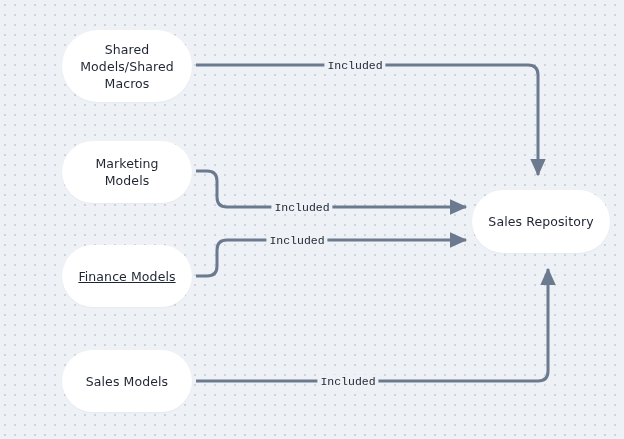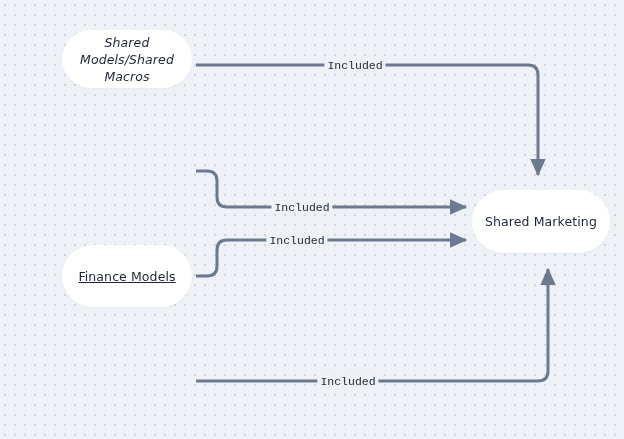--- a/index.html
+++ b/index.html
@@ -77,34 +77,40 @@
       <path d="M196,65 L528,65 Q538,65 538,75 L538,175" marker-end="url(#arrowhead)"></path>
 
       <path d="M196,171 L207,171 Q217,171 217,181 L217,197 Q217,207 227,207 L466,207" marker-end="url(#arrowhead)"></path>
 
       <path d="M196,276 L207,276 Q217,276 217,266 L217,250 Q217,240 227,240 L466,240" marker-end="url(#arrowhead)"></path>
 
       <path d="M196,381 L538,381 Q548,381 548,371 L548,269" marker-end="url(#arrowhead)"></path>
     </g>
   </svg>
 
-  <div class="node" style="left:62px; top:30px; width:130px; height:58px;font-style:italic;">
+  <div class="node" style="left:62px; top:30px; width:130px; height:72px;">
     <span class="node-label">Shared
 Models/Shared
 Macros</span>
   </div>
 
+  <div class="node" style="left:62px; top:141px; width:130px; height:62px;">
+    <span class="node-label">Marketing Models</span>
+  </div>
 
   <div class="node" style="left:62px; top:245px; width:130px; height:62px;text-decoration:underline;">
     <span class="node-label">Finance Models</span>
   </div>
 
+  <div class="node" style="left:62px; top:350px; width:130px; height:62px;">
+    <span class="node-label">Sales Models</span>
+  </div>
 
   <div class="node" style="left:472px; top:190px; width:138px; height:63px;">
-    <span class="node-label">Shared Marketing</span>
+    <span class="node-label">Sales Repository</span>
   </div>
 
   <div class="edge-label" style="left:355px; top:65px;">Included</div>
 
   <div class="edge-label" style="left:302px; top:207px;">Included</div>
 
   <div class="edge-label" style="left:297px; top:240px;">Included</div>
 
   <div class="edge-label" style="left:348px; top:381px;">Included</div>
 

